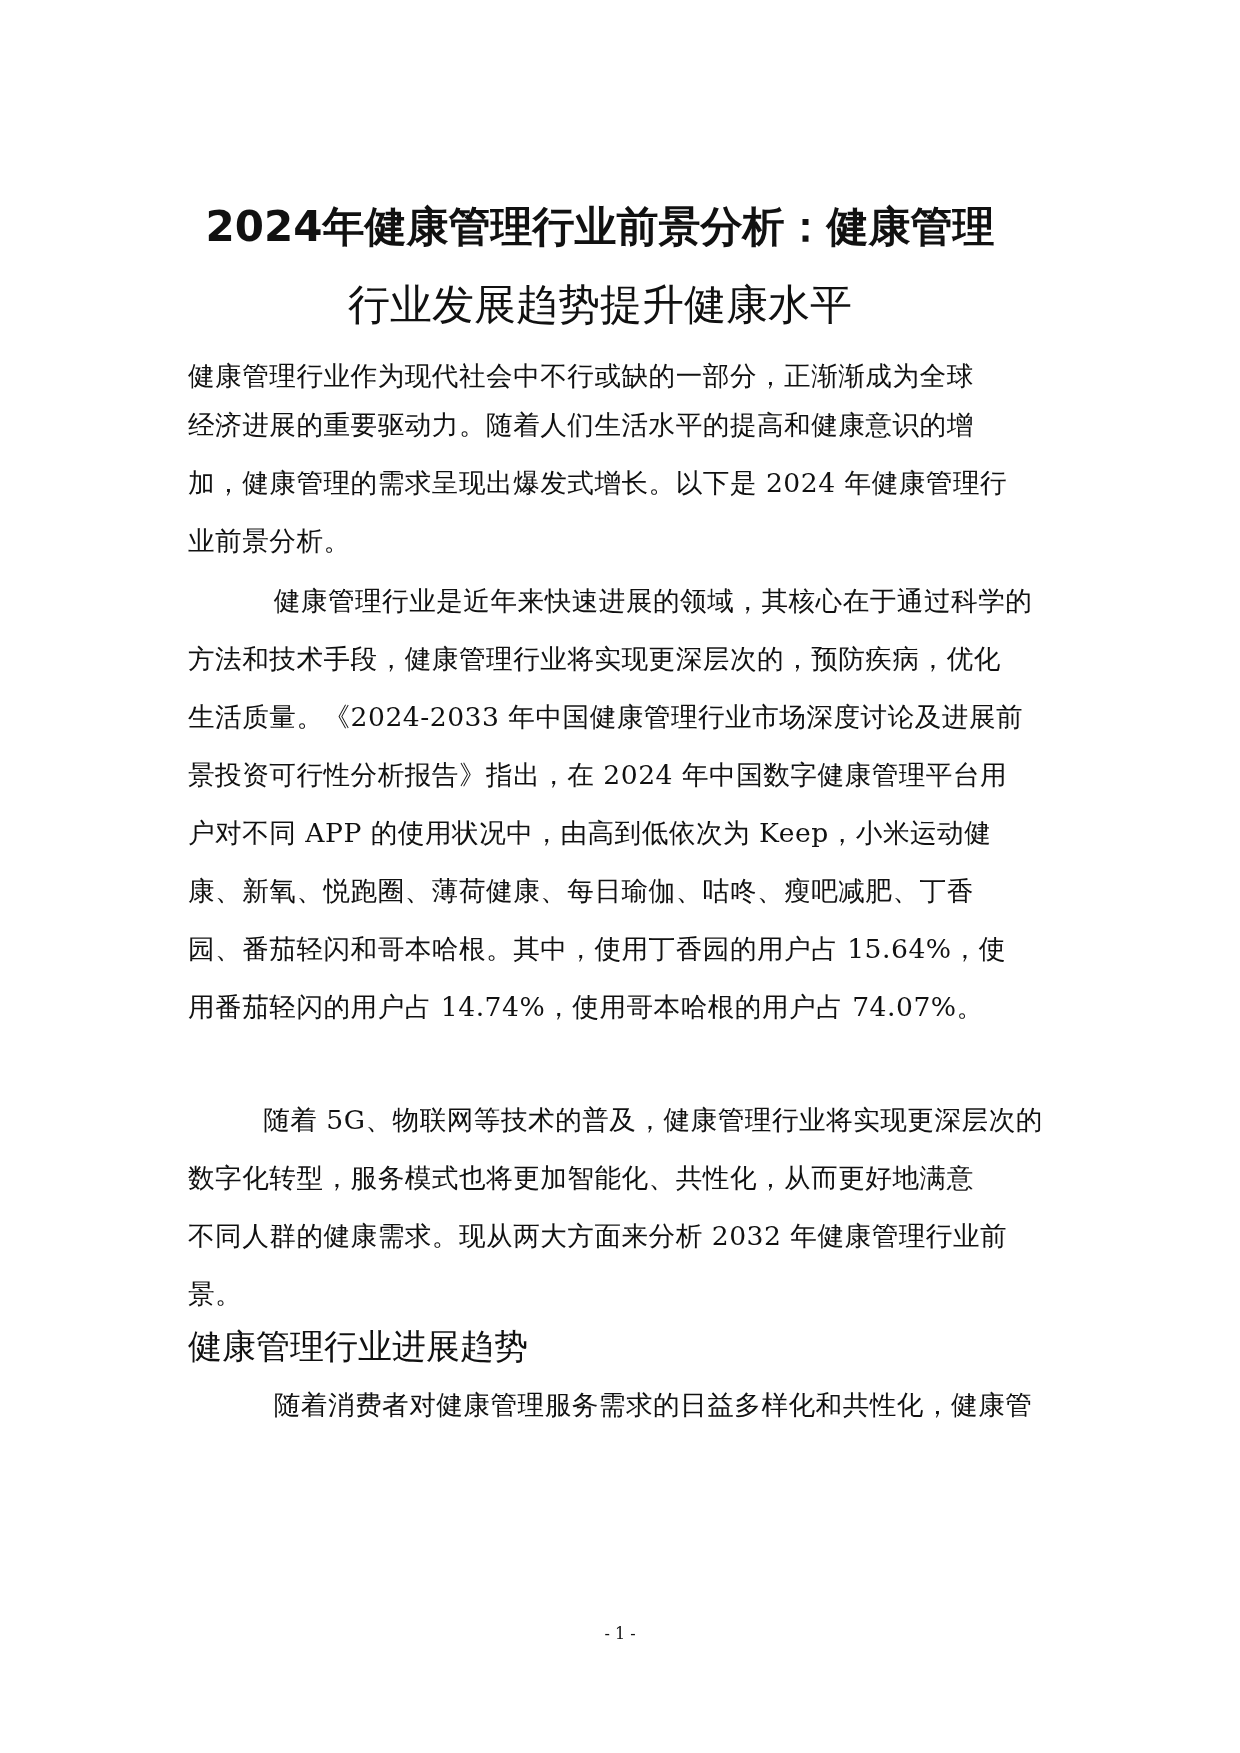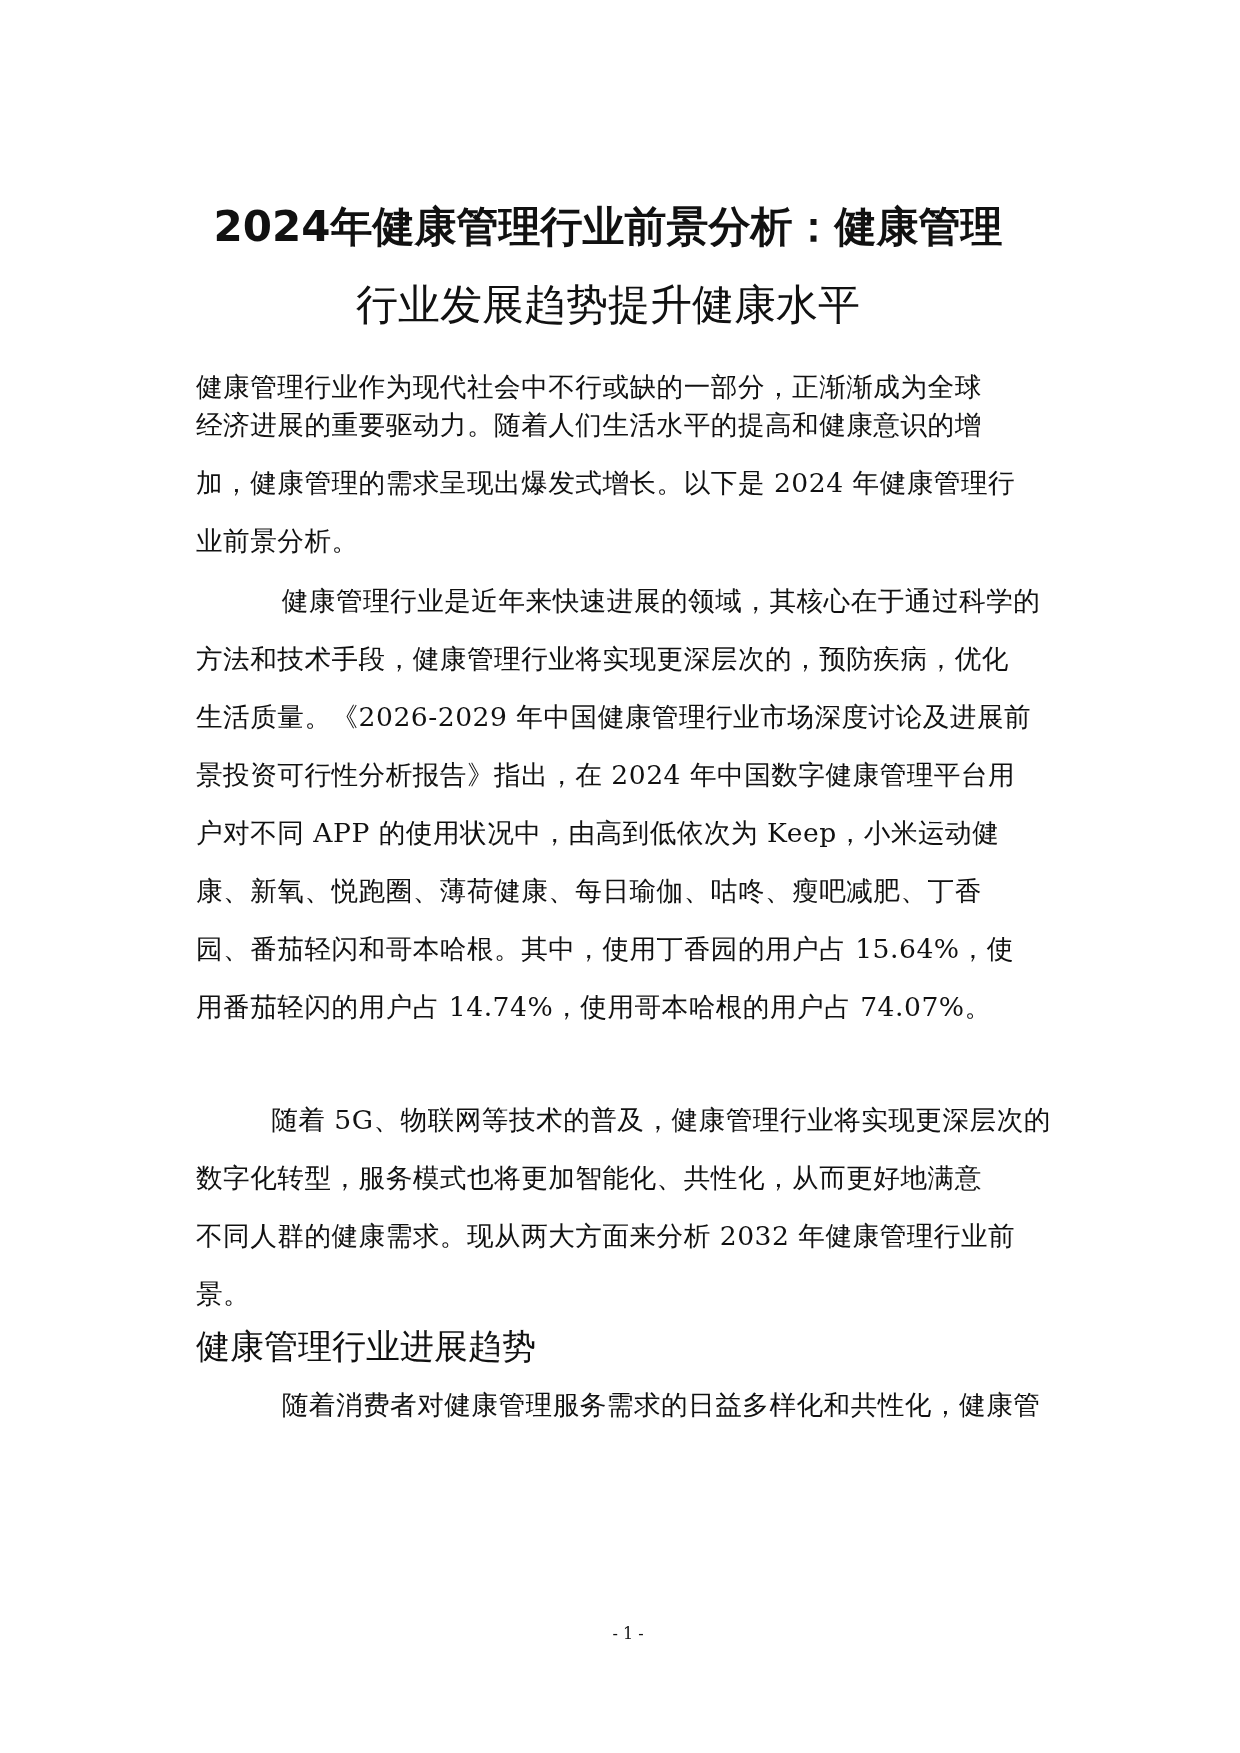--- a/index.html
+++ b/index.html
@@ -14,21 +14,20 @@
     overflow: hidden;
     color: #111111;
     font-family: "DejaVu Serif", "Liberation Serif", serif;
   }
   .page {
     position: absolute;
     left: 0; top: 0;
     width: 1227px;
     height: 1753px;
     background: #ffffff;
-    margin-left: 8px;
   }
   .title {
     position: absolute;
     left: 150px;
     width: 900px;
     text-align: center;
     font-family: "DejaVu Sans", "Liberation Sans", sans-serif;
     font-size: 42px;
     line-height: 84px;
     letter-spacing: 0px;
@@ -68,30 +67,30 @@
 <body>
 
 <div class="page">
 
   <div class="title title-line-1">
     <span class="t1">2024</span><span class="t1">年健康管理行业前景分析：健康管理</span>
   </div>
   <div class="title title-line-2">行业发展趋势提升健康水平</div>
 
   <div>
-    <div class="line" style="top:367px">健康管理行业作为现代社会中不行或缺的一部分，正渐渐成为全球</div>
+    <div class="line" style="top:356px">健康管理行业作为现代社会中不行或缺的一部分，正渐渐成为全球</div>
     <div class="line" style="top:405px">经济进展的重要驱动力。随着人们生活水平的提高和健康意识的增</div>
     <div class="line" style="top:463px">加，健康管理的需求呈现出爆发式增长。以下是 2024 年健康管理行</div>
     <div class="line" style="top:521px">业前景分析。</div>
   </div>
 
   <div>
     <div class="line indent" style="top:581px">健康管理行业是近年来快速进展的领域，其核心在于通过科学的</div>
     <div class="line" style="top:639px">方法和技术手段，健康管理行业将实现更深层次的，预防疾病，优化</div>
-    <div class="line" style="top:697px">生活质量。《2026-2029 年中国健康管理行业市场深度讨论及进展前</div>
+    <div class="line" style="top:697px">生活质量。《2024-2033 年中国健康管理行业市场深度讨论及进展前</div>
     <div class="line" style="top:755px">景投资可行性分析报告》指出，在 2024 年中国数字健康管理平台用</div>
     <div class="line" style="top:813px">户对不同 APP 的使用状况中，由高到低依次为 Keep，小米运动健</div>
     <div class="line" style="top:871px">康、新氧、悦跑圈、薄荷健康、每日瑜伽、咕咚、瘦吧减肥、丁香</div>
     <div class="line" style="top:929px">园、番茄轻闪和哥本哈根。其中，使用丁香园的用户占 15.64%，使</div>
     <div class="line" style="top:987px">用番茄轻闪的用户占 14.74%，使用哥本哈根的用户占 74.07%。</div>
   </div>
 
   <div>
     <div class="line indent" style="top:1100px">随着 5G、物联网等技术的普及，健康管理行业将实现更深层次的</div>
     <div class="line" style="top:1158px">数字化转型，服务模式也将更加智能化、共性化，从而更好地满意</div>

